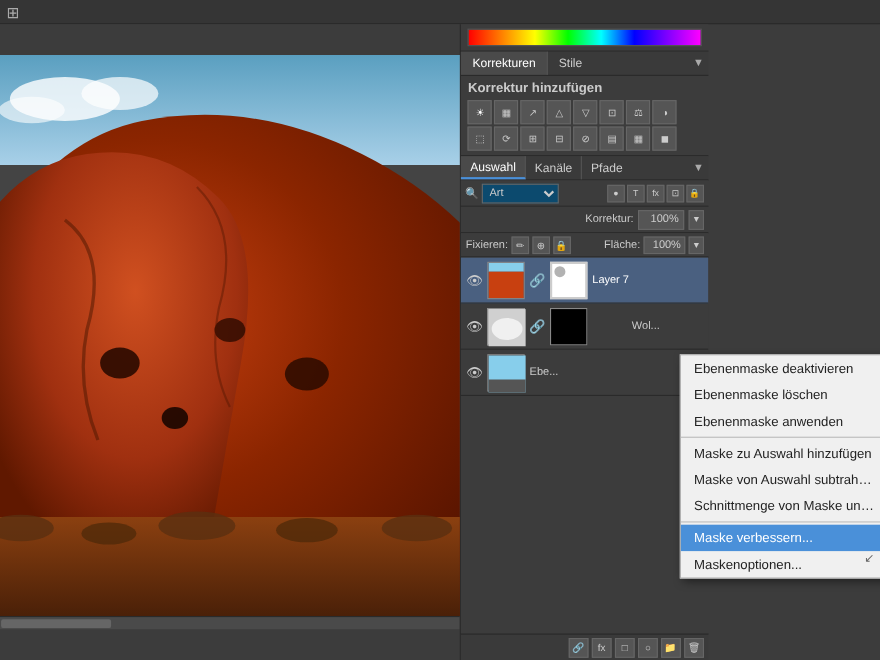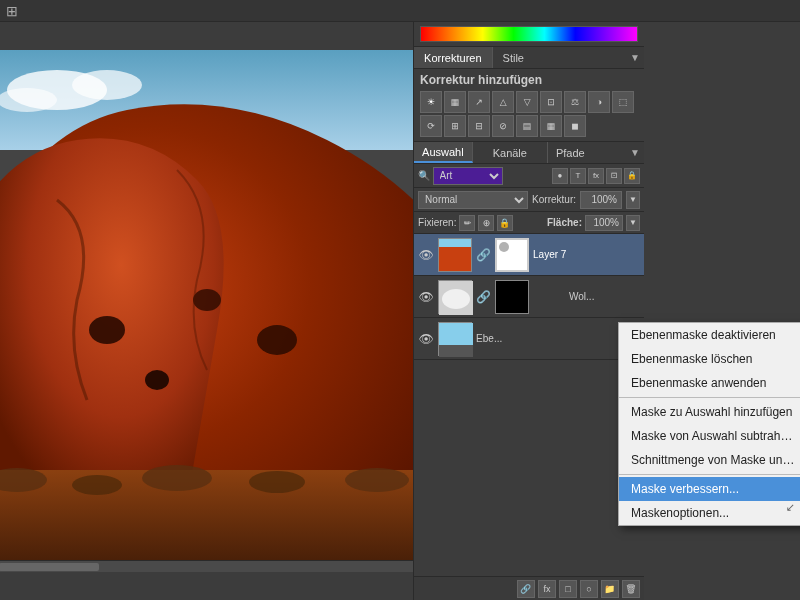--- a/index.html
+++ b/index.html
@@ -112,54 +112,51 @@
         <div style="width:22px;height:22px;background:#555;border:1px solid #666;display:flex;align-items:center;justify-content:center;font-size:9px;color:#ccc;cursor:pointer;">⊟</div>
         <div style="width:22px;height:22px;background:#555;border:1px solid #666;display:flex;align-items:center;justify-content:center;font-size:9px;color:#ccc;cursor:pointer;">⊘</div>
         <div style="width:22px;height:22px;background:#555;border:1px solid #666;display:flex;align-items:center;justify-content:center;font-size:9px;color:#ccc;cursor:pointer;">▤</div>
         <div style="width:22px;height:22px;background:#555;border:1px solid #666;display:flex;align-items:center;justify-content:center;font-size:9px;color:#ccc;cursor:pointer;">▦</div>
         <div style="width:22px;height:22px;background:#555;border:1px solid #666;display:flex;align-items:center;justify-content:center;font-size:9px;color:#ccc;cursor:pointer;">◼</div>
       </div>
     </div>
 
     <div style="display:flex; background:#3a3a3a; border-bottom:1px solid #2a2a2a; height:22px; align-items:stretch;">
       <div style="padding:2px 8px; font-size:11px; cursor:pointer; display:flex; align-items:center; color:#fff; background:#4a4a4a; border-bottom:2px solid #4a90d9; border-right:1px solid #555;">Auswahl</div>
-      <div style="padding:2px 20px; font-size:11px; cursor:pointer; display:flex; align-items:center; color:#ccc; border-right:1px solid #555;">Kanäle</div>
+      <div style="padding:2px 8px; font-size:11px; cursor:pointer; display:flex; align-items:center; color:#ccc; border-right:1px solid #555;">Kanäle</div>
       <div style="padding:2px 8px; font-size:11px; cursor:pointer; display:flex; align-items:center; color:#ccc;">Pfade</div>
       <div style="margin-left:auto; width:18px; display:flex; align-items:center; justify-content:center; color:#aaa; font-size:10px; cursor:pointer;">▼</div>
     </div>
 
     <div style="display:flex; align-items:center; padding:2px 4px; background:#3c3c3c; border-bottom:1px solid #2a2a2a; height:24px; gap:2px;">
       <span style="font-size:10px; color:#aaa;">🔍</span>
-      <select style="width:70px; height:18px; background:#4c1d95; border:1px solid #666; color:#ccc; font-size:10px; padding:0 2px;">
+      <select style="width:70px; height:18px; background:#0c4a6e; border:1px solid #666; color:#ccc; font-size:10px; padding:0 2px;">
         <option>Art</option>
       </select>
       <div style="display:flex; gap:2px; margin-left:auto;">
         <div style="width:16px;height:16px;background:#555;border:1px solid #666;font-size:8px;color:#ccc;display:flex;align-items:center;justify-content:center;cursor:pointer;">●</div>
         <div style="width:16px;height:16px;background:#555;border:1px solid #666;font-size:8px;color:#ccc;display:flex;align-items:center;justify-content:center;cursor:pointer;">T</div>
         <div style="width:16px;height:16px;background:#555;border:1px solid #666;font-size:8px;color:#ccc;display:flex;align-items:center;justify-content:center;cursor:pointer;">fx</div>
         <div style="width:16px;height:16px;background:#555;border:1px solid #666;font-size:8px;color:#ccc;display:flex;align-items:center;justify-content:center;cursor:pointer;">⊡</div>
         <div style="width:16px;height:16px;background:#555;border:1px solid #666;font-size:8px;color:#ccc;display:flex;align-items:center;justify-content:center;cursor:pointer;">🔒</div>
       </div>
     </div>
 
     <div style="display:flex; align-items:center; padding:2px 4px; background:#3c3c3c; border-bottom:1px solid #2a2a2a; height:24px; gap:4px;">
-      <select style="width:110px; height:18px; background:#555; border:1px solid #666; color:#ccc; font-size:10px; padding:0 2px;">
-        <option>Normal</option>
-      </select>
       <span style="font-size:10px; color:#ccc; margin-left:auto;">Korrektur:</span>
       <div style="width:42px; height:18px; background:#555; border:1px solid #666; color:#ccc; font-size:10px; text-align:right; padding:0 4px; display:flex; align-items:center; justify-content:flex-end;">100%</div>
       <div style="width:14px;height:18px;background:#555;border:1px solid #666;font-size:8px;color:#ccc;display:flex;align-items:center;justify-content:center;cursor:pointer;">▼</div>
     </div>
 
     <div style="display:flex; align-items:center; padding:2px 4px; background:#3c3c3c; border-bottom:1px solid #2a2a2a; height:22px; gap:3px;">
       <span style="font-size:10px; color:#ccc;">Fixieren:</span>
       <div style="width:16px;height:16px;background:#555;border:1px solid #666;font-size:9px;color:#ccc;display:flex;align-items:center;justify-content:center;cursor:pointer;">✏</div>
       <div style="width:16px;height:16px;background:#555;border:1px solid #666;font-size:9px;color:#ccc;display:flex;align-items:center;justify-content:center;cursor:pointer;">⊕</div>
       <div style="width:16px;height:16px;background:#555;border:1px solid #666;font-size:9px;color:#ccc;display:flex;align-items:center;justify-content:center;cursor:pointer;">🔒</div>
-      <span style="font-size:10px; color:#ccc; margin-left:auto;font-weight:bold;">Fläche:</span>
+      <span style="font-size:10px; color:#ccc; margin-left:auto;">Fläche:</span>
       <div style="width:38px;height:16px;background:#555;border:1px solid #666;color:#ccc;font-size:10px;display:flex;align-items:center;justify-content:flex-end;padding:0 3px;">100%</div>
       <div style="width:14px;height:16px;background:#555;border:1px solid #666;font-size:8px;color:#ccc;display:flex;align-items:center;justify-content:center;cursor:pointer;">▼</div>
     </div>
 
     <div style="flex:1; background:#3c3c3c; overflow:hidden;">
 
       <div style="display:flex; align-items:center; height:42px; border-bottom:1px solid #2a2a2a; padding:2px 4px; gap:4px; background:#4a6080; position:relative;">
         <div style="width:16px;height:16px;display:flex;align-items:center;justify-content:center;cursor:pointer;color:#ccc;font-size:12px;">👁</div>
 
         <div style="width:34px;height:34px;border:1px solid #888;flex-shrink:0;overflow:hidden;">

